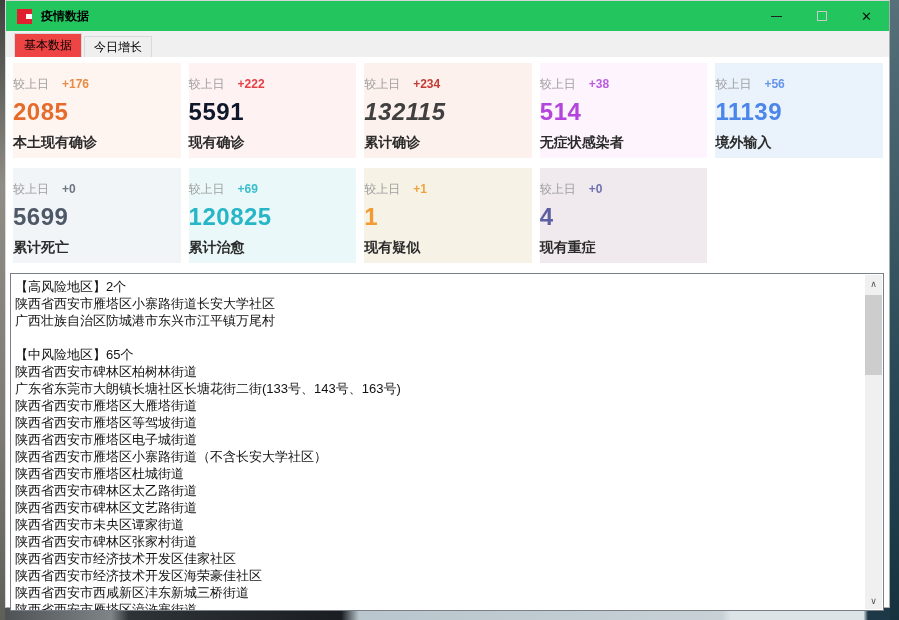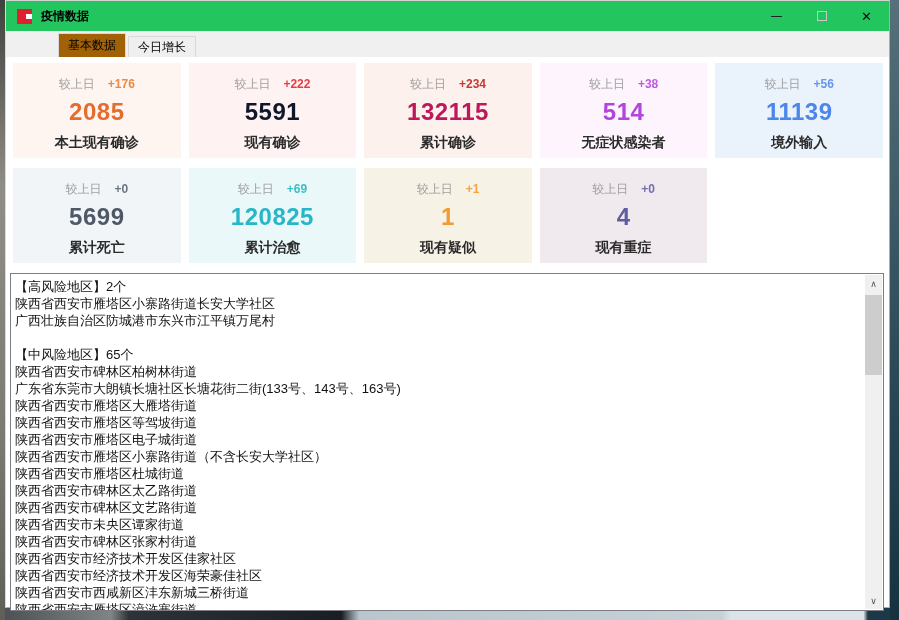--- a/index.html
+++ b/index.html
@@ -27,27 +27,27 @@
   .win-controls { margin-left:auto; display:flex; height:30px; }
   .win-btn { width:45px; height:30px; display:flex; align-items:center; justify-content:center; cursor:default; }
   .min-glyph { width:11px; height:1px; background:#222; display:block; }
   .max-glyph { width:10px; height:10px; border:1px solid #c9c9c9; display:block; }
   .close-glyph { font-size:13px; color:#111; line-height:1; }
 
   
   .tabstrip { height:26px; background:#f0f0f0; display:flex; align-items:flex-end; padding-left:8px; }
   .tab { font-size:12px; color:#000; padding:0 9px; display:flex; align-items:center;
          border:1px solid #d9d9d9; border-bottom:none; }
-  .tab.active { background:#a16207; height:24px; position:relative; z-index:2;margin-left:44px; }
+  .tab.active { background:#ef4444; height:24px; position:relative; z-index:2; }
   .tab.inactive { background:#efefef; height:21px; margin-left:2px; }
 
   
   .cards { padding:6px 6px 0 7px; }
   .card-row { display:grid; grid-template-columns:repeat(5,1fr); gap:8px; margin-bottom:10px; }
-  .card { height:95px; text-align:center; padding-top:13px; }
+  .card { height:95px; padding-top:13px; }
   .card.empty { background:transparent; }
   .card .top-line { font-size:12px; }
   .card .delta-label { color:#9e9e9e; margin-right:13px; }
   .card .delta { font-weight:bold; }
   .card .value { font-size:24px; font-weight:bold; margin-top:5px; letter-spacing:0.5px; }
   .card .label { font-size:14px; font-weight:bold; color:#2b2b2b; margin-top:8px; }
 
   
   .listbox { position:relative; margin:3px 5px 0 4px; height:338px; border:1px solid #7a7e87;
              background:#fff; padding:4px 22px 0 4px; overflow:hidden; }
@@ -101,21 +101,21 @@
         <div class="value" style="color: rgb(229, 108, 44);">2085</div>
         <div class="label">本土现有确诊</div>
       </div>
       <div class="card" style="background: rgb(254, 242, 242);">
         <div class="top-line"><span class="delta-label">较上日</span><span class="delta" style="color: rgb(228, 63, 68);">+222</span></div>
         <div class="value" style="color: #0f172a;">5591</div>
         <div class="label">现有确诊</div>
       </div>
       <div class="card" style="background: rgb(252, 241, 236);">
         <div class="top-line"><span class="delta-label">较上日</span><span class="delta" style="color: rgb(196, 58, 53);">+234</span></div>
-        <div class="value" style="color: #be185d;">132115</div>
+        <div class="value" style="color: #404040; font-style: italic;">132115</div>
         <div class="label">累计确诊</div>
       </div>
       <div class="card" style="background: rgb(253, 244, 253);">
         <div class="top-line"><span class="delta-label">较上日</span><span class="delta" style="color: rgb(188, 92, 224);">+38</span></div>
         <div class="value" style="color: rgb(179, 68, 220);">514</div>
         <div class="label">无症状感染者</div>
       </div>
       <div class="card" style="background: rgb(234, 242, 251);">
         <div class="top-line"><span class="delta-label">较上日</span><span class="delta" style="color: rgb(102, 149, 236);">+56</span></div>
         <div class="value" style="color: rgb(76, 134, 234);">11139</div>

